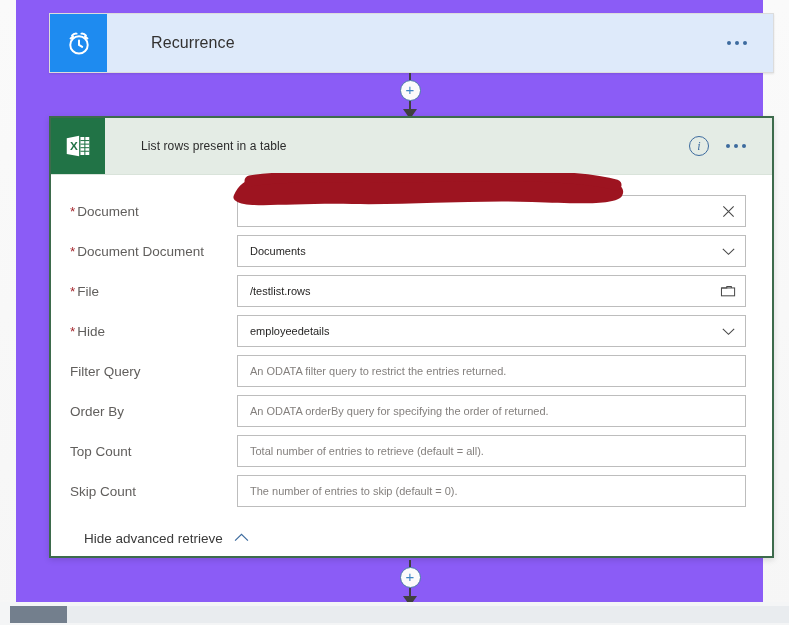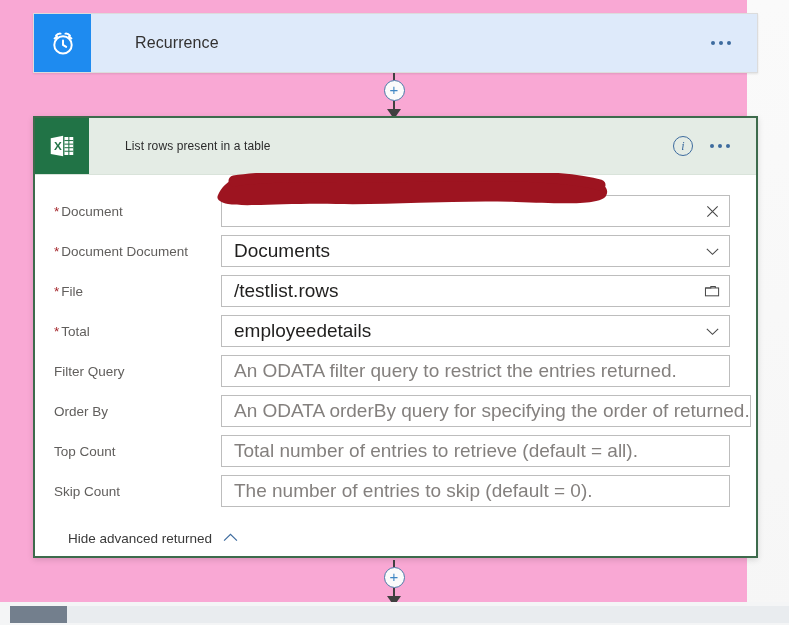--- a/index.html
+++ b/index.html
@@ -12,24 +12,24 @@
     height: 625px;
     overflow: hidden;
     font-family: "Liberation Sans", sans-serif;
     position: relative;
     background: linear-gradient(180deg,#fafafa 0%,#f6f6f6 100%);
   }
 
   
   #flow-canvas {
     position: absolute;
-    left: 0; top: 0;
+    left: 16px; top: 0;
     width: 747px;
     height: 602px;
-    background: #f9a8d4;
+    background: #8b5cf6;
   }
 
   
   .card {
     position: absolute;
     box-sizing: border-box;
   }
 
   
   #recurrence-card {
@@ -199,21 +199,21 @@
     border: 1px solid #bdbdbd;
     background: #ffffff;
     display: flex;
     align-items: center;
     box-sizing: border-box;
     position: relative;
   }
   .field-control .value {
     flex: 1;
     padding-left: 12px;
-    font-size: 19px;
+    font-size: 11px;
     color: #201f1e;
     overflow: hidden;
     white-space: nowrap;
   }
   .field-control .value.placeholder {
     color: #84807e;
   }
   .ctrl-icon {
     width: 34px;
     display: flex;
@@ -373,21 +373,21 @@
             <svg width="17" height="15" viewBox="0 0 18 16" aria-hidden="true">
               <path d="M1.5 4.2 H7.2 V2.6 H12.0 V4.2" fill="none" stroke="#4a4a4a" stroke-width="1.1"></path>
               <rect x="1.5" y="4.2" width="14" height="8.4" fill="none" stroke="#4a4a4a" stroke-width="1.1"></rect>
             </svg>
           </div>
         </div>
       </div>
 
       <div class="field-row">
         <div class="field-label">
-          <span class="req">*</span><span>Total</span>
+          <span class="req">*</span><span>Hide</span>
         </div>
         <div class="field-control">
           <div class="value">employeedetails</div>
           <div class="ctrl-icon">
             <svg width="17" height="17" viewBox="0 0 18 18" aria-hidden="true">
               <path d="M3 6.2 L9 12 L15 6.2" fill="none" stroke="#4a4a4a" stroke-width="1.2"></path>
             </svg>
           </div>
         </div>
       </div>
@@ -414,21 +414,21 @@
       </div>
 
       <div class="field-row">
         <div class="field-label">Skip Count</div>
         <div class="field-control">
           <div class="value placeholder">The number of entries to skip (default = 0).</div>
         </div>
       </div>
 
       <div class="advanced-row">
-        <span class="label">Hide advanced returned</span>
+        <span class="label">Hide advanced retrieve</span>
         <span>
           <svg width="17" height="11" viewBox="0 0 18 12" aria-hidden="true">
             <path d="M2 9.4 L9 2.6 L16 9.4" fill="none" stroke="#3d6b9e" stroke-width="1.3"></path>
           </svg>
         </span>
       </div>
 
     </div>
   </div>
 

